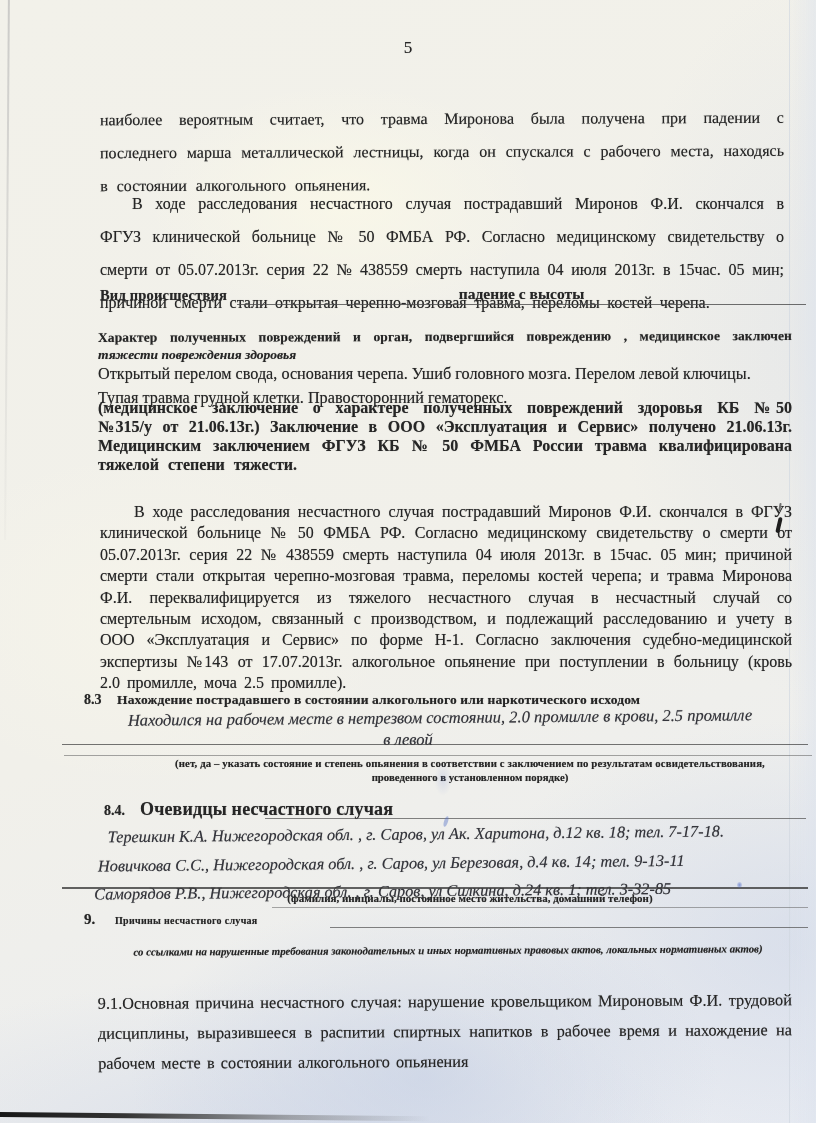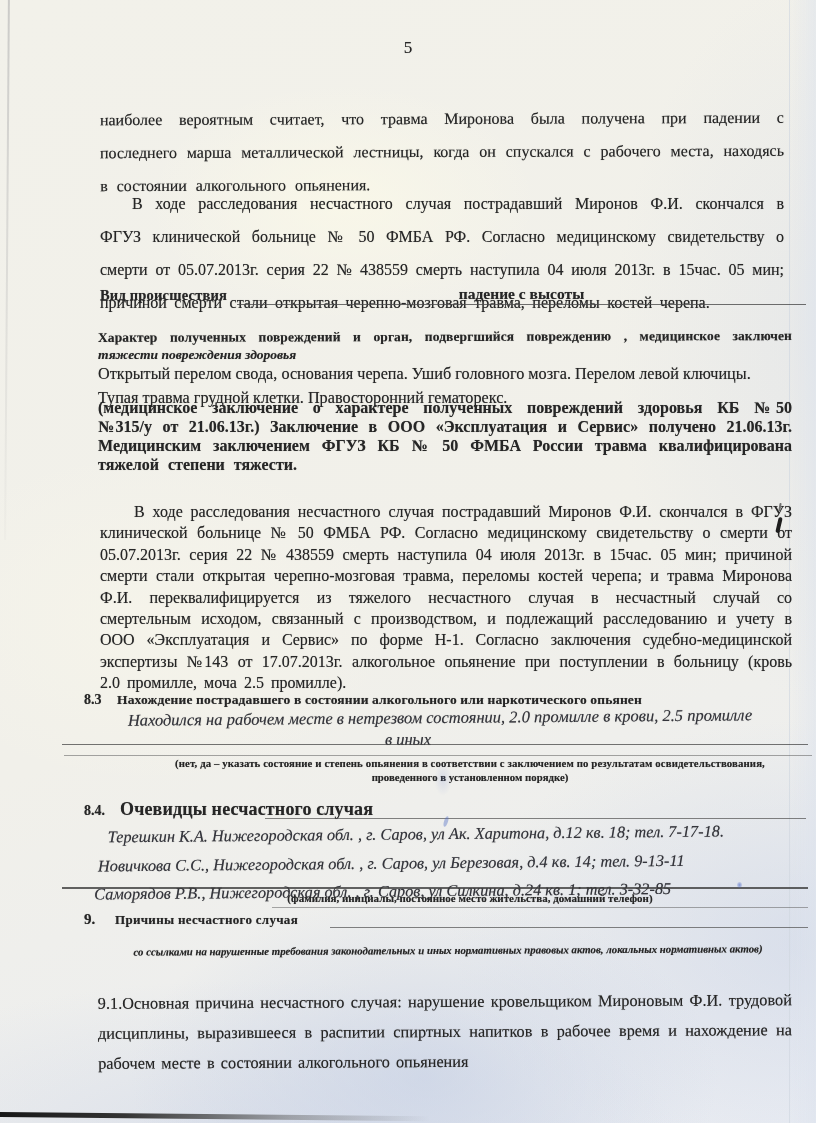--- a/index.html
+++ b/index.html
@@ -45,33 +45,33 @@
 
   .s83 { top:692px; left:84px; width:722px; }
   .ans1 { top:708px; left:90px; width:700px; font-size:16.5px; transform:rotate(-0.5deg); }
   .ans2 { top:730px; left:0;  width:816px; font-size:16.5px; }
   .line-a { top:744px; left:62px; right:8px; border-top:1.6px solid rgba(70,70,70,0.75); height:0; }
   .line-b { top:755px; left:64px; right:4px; border-top:1.2px solid rgba(95,95,95,0.55); height:0; }
   .cap1 { top:757px; left:120px; width:700px; font-size:10.8px; font-weight:600; letter-spacing:0.1px; }
   .cap2 { top:771px; left:120px; width:700px; font-size:10.8px; font-weight:600; }
 
   .s84 { top:799px; left:84px; width:722px; }
-  .s84 .sec-num { flex:0 0 36px; }
+  .s84 .sec-num { flex:0 0 36px;margin-left:20px; }
   .s84 .sec-title { font-size:18px; }
   .line-84 { top:818px; left:265px; right:10px; border-top:1.3px solid rgba(80,80,80,0.7); height:0; }
   .witnesses { top:820px; left:108px; width:700px; font-size:16.3px; line-height:28.5px; transform:rotate(-0.55deg); }
   .witnesses .w2 { margin-left:-10px; }
   .witnesses .w3 { margin-left:-14px; }
   .line-thick { top:887px; left:62px; right:8px; border-top:2.2px solid rgba(60,60,60,0.8); height:0; }
   .cap-fam { top:892px; left:120px; width:700px; font-size:11px; font-weight:600; }
   .line-fam { top:907px; left:272px; right:8px; border-top:1px solid rgba(100,100,100,0.55); height:0; }
 
   .s9 { top:911px; left:84px; width:722px; }
   .s9 .sec-num { flex:0 0 31px; font-size:15px; }
-  .s9 .sec-title { font-size:13px; letter-spacing:0.3px; }
+  .s9 .sec-title { font-size:10px; letter-spacing:0.3px; }
   .line-9 { top:927px; left:330px; right:8px; border-top:1.3px solid rgba(80,80,80,0.7); height:0; }
   .cap-ukz { top:931px; left:150px; width:660px; font-size:11px; font-weight:600; }
   .cap-ssyl { top:944px; left:90px; width:716px; font-size:10.8px; font-weight:600; font-style:italic; transform:rotate(-0.3deg); }
 
   .p91 { top:971px; left:98px; width:694px; font-size:16.3px; line-height:30px; word-spacing:2px; text-align:justify; transform:rotate(-0.3deg); }
 
   
   .crease { left:6px; top:0; width:2px; height:540px;
     background:linear-gradient(rgba(140,140,145,0.38), rgba(140,140,145,0.04)); transform:rotate(0.4deg); }
   .edge-right { top:0; right:0; width:26px; height:100%;
@@ -112,24 +112,24 @@
   </div>
 
   <div class="abs inj-h1 txt">Характер полученных повреждений и орган, подвергшийся повреждению , медицинское заключен</div>
   <div class="abs inj-h2 txt">тяжести повреждения здоровья</div>
   <div class="abs injury txt">Открытый перелом свода, основания черепа. Ушиб головного мозга. Перелом левой ключицы. Тупая травма грудной клетки. Правосторонний гематорекс.</div>
   <div class="abs mednote txt">(медицинское заключение о характере полученных повреждений здоровья КБ №50 №315/у от 21.06.13г.) Заключение в ООО «Эксплуатация и Сервис» получено 21.06.13г. Медицинским заключением ФГУЗ КБ № 50 ФМБА России травма квалифицирована тяжелой степени тяжести.</div>
   <p class="abs invest txt">В ходе расследования несчастного случая пострадавший Миронов Ф.И. скончался в ФГУЗ клинической больнице № 50 ФМБА РФ. Согласно медицинскому свидетельству о смерти от 05.07.2013г. серия 22 № 438559 смерть наступила 04 июля 2013г. в 15час. 05 мин; причиной смерти стали открытая черепно-мозговая травма, переломы костей черепа;  и травма Миронова Ф.И. переквалифицируется из тяжелого несчастного случая в несчастный случай со  смертельным исходом, связанный с производством, и подлежащий расследованию и учету в ООО «Эксплуатация и Сервис» по форме Н-1. Согласно заключения судебно-медицинской экспертизы №143 от 17.07.2013г. алкогольное опьянение при поступлении в больницу (кровь 2.0 промилле, моча 2.5 промилле).</p>
 
   <div class="abs s83 sec-row">
     <span class="sec-num txt">8.3</span>
-    <span class="sec-title txt">Нахождение пострадавшего  в состоянии алкогольного или наркотического опьянен</span>
+    <span class="sec-title txt">Нахождение пострадавшего  в состоянии алкогольного или наркотического исходом</span>
   </div>
   <div class="abs ans1 ctr it nw txt">Находился на рабочем месте в нетрезвом состоянии, 2.0 промилле в крови, 2.5 промилле</div>
-  <div class="abs ans2 ctr it txt">в иных</div>
+  <div class="abs ans2 ctr it txt">в левой</div>
   <div class="abs line-a"></div>
   <div class="abs line-b"></div>
   <div class="abs cap1 ctr txt">(нет, да – указать состояние и степень  опьянения в соответствии с заключением по результатам освидетельствования,</div>
   <div class="abs cap2 ctr txt">проведенного в установленном порядке)</div>
 
   <div class="abs s84 sec-row">
     <span class="sec-num txt">8.4.</span>
     <span class="sec-title txt">Очевидцы несчастного случая</span>
   </div>
   <div class="abs line-84"></div>

